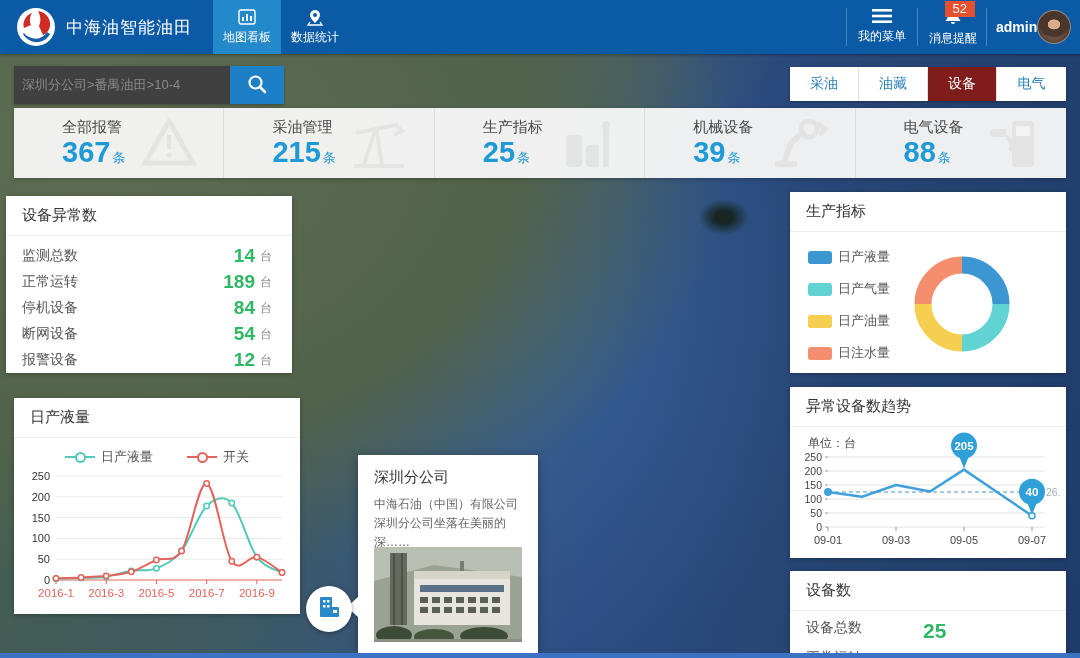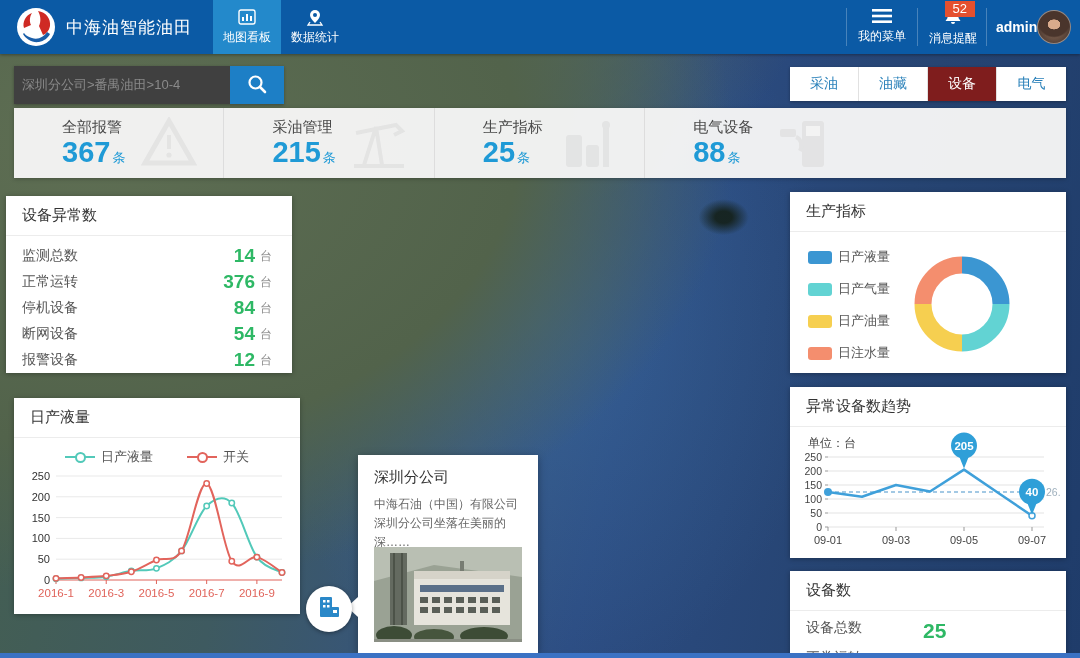--- a/index.html
+++ b/index.html
@@ -205,20 +205,32 @@
       <span class="stat-icon">
         <svg width="56" height="52" viewBox="0 0 56 52">
             <rect x="4" y="18" width="16" height="32" rx="3" fill="#e2e2e2"></rect>
             <rect x="24" y="28" width="13" height="22" rx="3" fill="#e2e2e2"></rect>
             <rect x="41" y="10" width="6" height="40" fill="#e2e2e2"></rect>
             <circle cx="44" cy="8" r="4" fill="#e2e2e2"></circle>
           </svg>
       </span>
     </div>
     <div class="stat-cell">
+      <div class="stat-label">机械设备</div>
+      <div><span class="stat-value">39</span><span class="stat-unit">条</span></div>
+      <span class="stat-icon">
+        <svg width="58" height="52" viewBox="0 0 58 52">
+            <path d="M12 48l8-22 14-12" fill="none" stroke="#e2e2e2" stroke-width="6"></path>
+            <circle cx="38" cy="12" r="8" fill="none" stroke="#e2e2e2" stroke-width="5"></circle>
+            <path d="M46 6l8 6-6 6" fill="none" stroke="#e2e2e2" stroke-width="5"></path>
+            <rect x="4" y="44" width="22" height="6" rx="2" fill="#e2e2e2"></rect>
+          </svg>
+      </span>
+    </div>
+    <div class="stat-cell">
       <div class="stat-label">电气设备</div>
       <div><span class="stat-value">88</span><span class="stat-unit">条</span></div>
       <span class="stat-icon">
         <svg width="54" height="52" viewBox="0 0 54 52">
             <rect x="26" y="4" width="22" height="46" rx="3" fill="#e2e2e2"></rect>
             <rect x="30" y="9" width="14" height="10" fill="#f4f4f4"></rect>
             <rect x="4" y="12" width="16" height="8" rx="2" fill="#e2e2e2"></rect>
             <path d="M20 20c6 2 6 10 4 14" fill="none" stroke="#e2e2e2" stroke-width="4"></path>
           </svg>
       </span>
@@ -228,21 +240,21 @@
   <div class="panel" style="left:6px;top:196px;width:286px;height:177px;">
     <div class="panel-header">设备异常数</div>
     <div style="padding-top:7px;">
       <div class="kv-row">
         <span class="kv-label">监测总数</span>
         <span class="kv-value">14</span>
         <span class="kv-unit">台</span>
       </div>
       <div class="kv-row">
         <span class="kv-label">正常运转</span>
-        <span class="kv-value">376</span>
+        <span class="kv-value">189</span>
         <span class="kv-unit">台</span>
       </div>
       <div class="kv-row">
         <span class="kv-label">停机设备</span>
         <span class="kv-value">84</span>
         <span class="kv-unit">台</span>
       </div>
       <div class="kv-row">
         <span class="kv-label">断网设备</span>
         <span class="kv-value">54</span>

